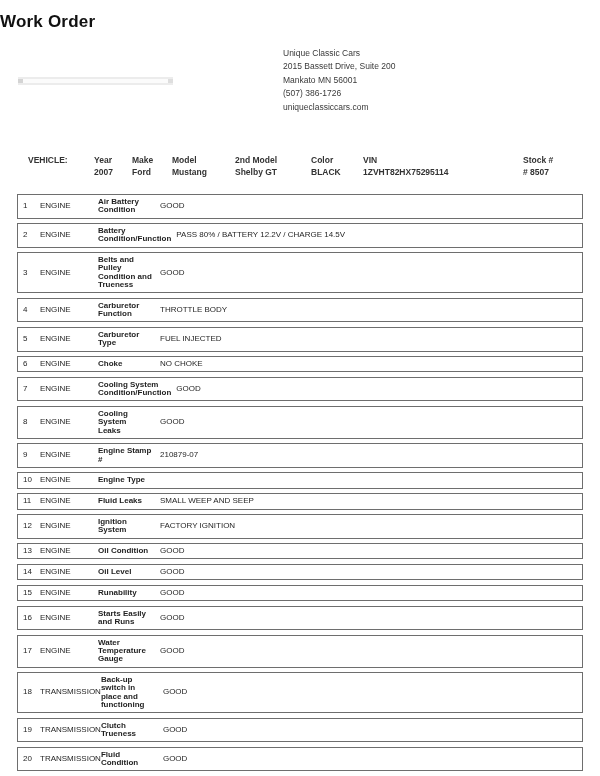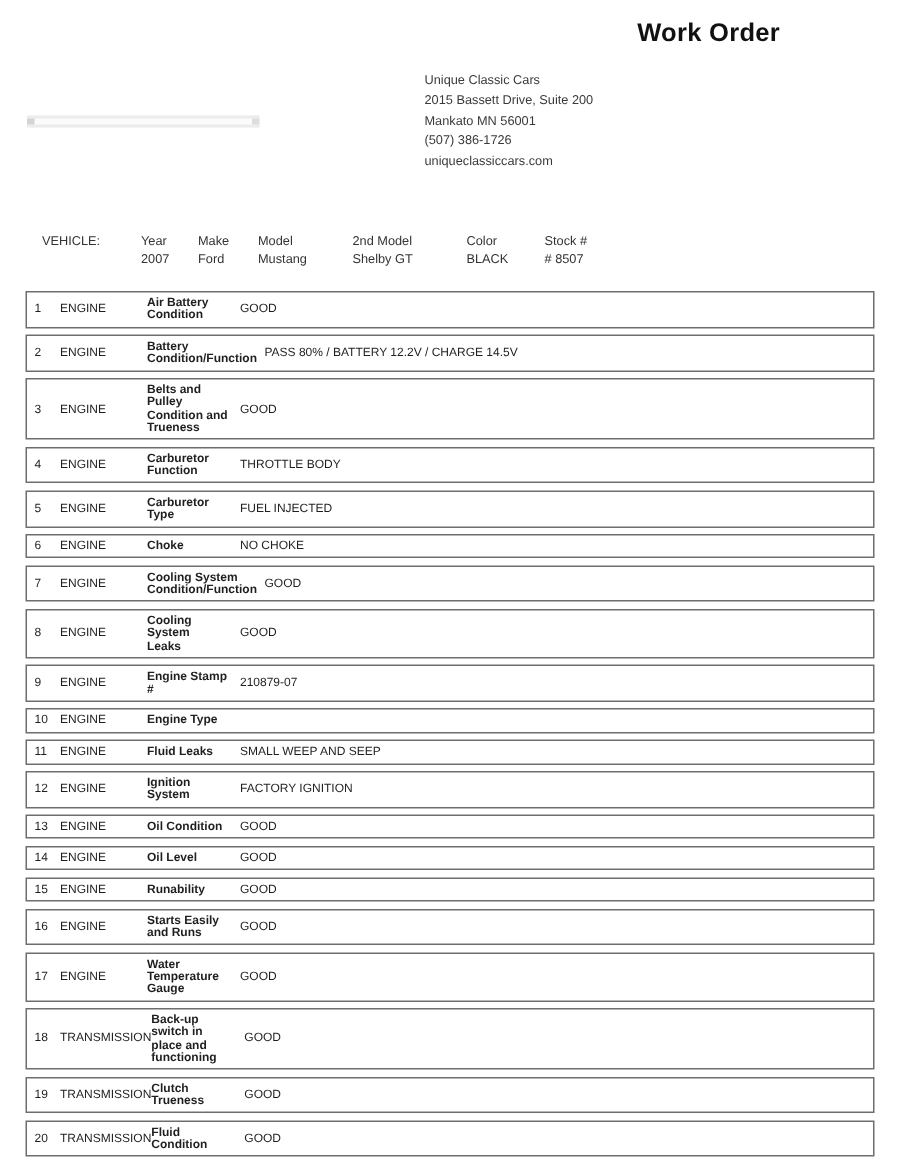--- a/index.html
+++ b/index.html
@@ -1,39 +1,39 @@
 <!DOCTYPE html>
 <html><head>
 <meta charset="utf-8">
 <style>
   html,body{margin:0;padding:0;}
   body{
     width:600px;height:776px;position:relative;background:#ffffff;
     font-family:"Liberation Sans", sans-serif;color:#222;overflow:hidden;
   }
   .page-title{
-    position:absolute;top:12px;left:0;width:520px;text-align:right;
+    position:absolute;top:12px;left:0;width:520px;text-align:left;
     font-size:17px;font-weight:bold;color:#111;letter-spacing:0.2px;
   }
   .top-bar{
     position:absolute;left:18px;top:77px;width:155px;height:8px;
     background:#fbfbfb;border-top:2px solid #ececec;border-bottom:2px solid #ececec;
     display:flex;justify-content:space-between;box-sizing:border-box;
   }
   .top-bar .cap{width:5px;height:100%;}
   .top-bar .cap-l{background:#d4d4d4;}
   .top-bar .cap-r{background:#dedede;}
   .company{
     position:absolute;left:283px;top:47px;font-size:8.5px;line-height:13.4px;color:#3a3a3a;
   }
   .vehicle{
     position:absolute;left:28px;top:155px;right:16px;display:flex;
     font-size:8.5px;color:#333;
   }
-  .vehicle>*{box-sizing:border-box;}
+  .vehicle>*{box-sizing:border-box;font-weight:bold;}
   .vehicle>*:nth-child(1){width:66px;}
   .vehicle>*:nth-child(2){width:38px;}
   .vehicle>*:nth-child(3){width:40px;}
   .vehicle>*:nth-child(4){width:63px;}
   .vehicle>*:nth-child(5){width:76px;}
   .vehicle>*:nth-child(6){width:52px;}
   .vehicle>*:nth-child(7){width:160px;}
   .vehicle>*:nth-child(8){flex:1;}
   .vcol .vhead{line-height:10px;margin-bottom:2px;}
   .vcol .vval{line-height:10px;}
@@ -88,20 +88,24 @@
   <div class="vcol">
     <div class="vhead">2nd Model</div>
     <div class="vval">Shelby GT</div>
   </div>
 
   <div class="vcol">
     <div class="vhead">Color</div>
     <div class="vval">BLACK</div>
   </div>
 
+  <div class="vcol">
+    <div class="vhead">VIN</div>
+    <div class="vval">1ZVHT82HX75295114</div>
+  </div>
 
   <div class="vcol">
     <div class="vhead">Stock #</div>
     <div class="vval"># 8507</div>
   </div>
 </div>
 
 <div class="insp-table">
   <div class="row">
     <span class="num">1</span>

